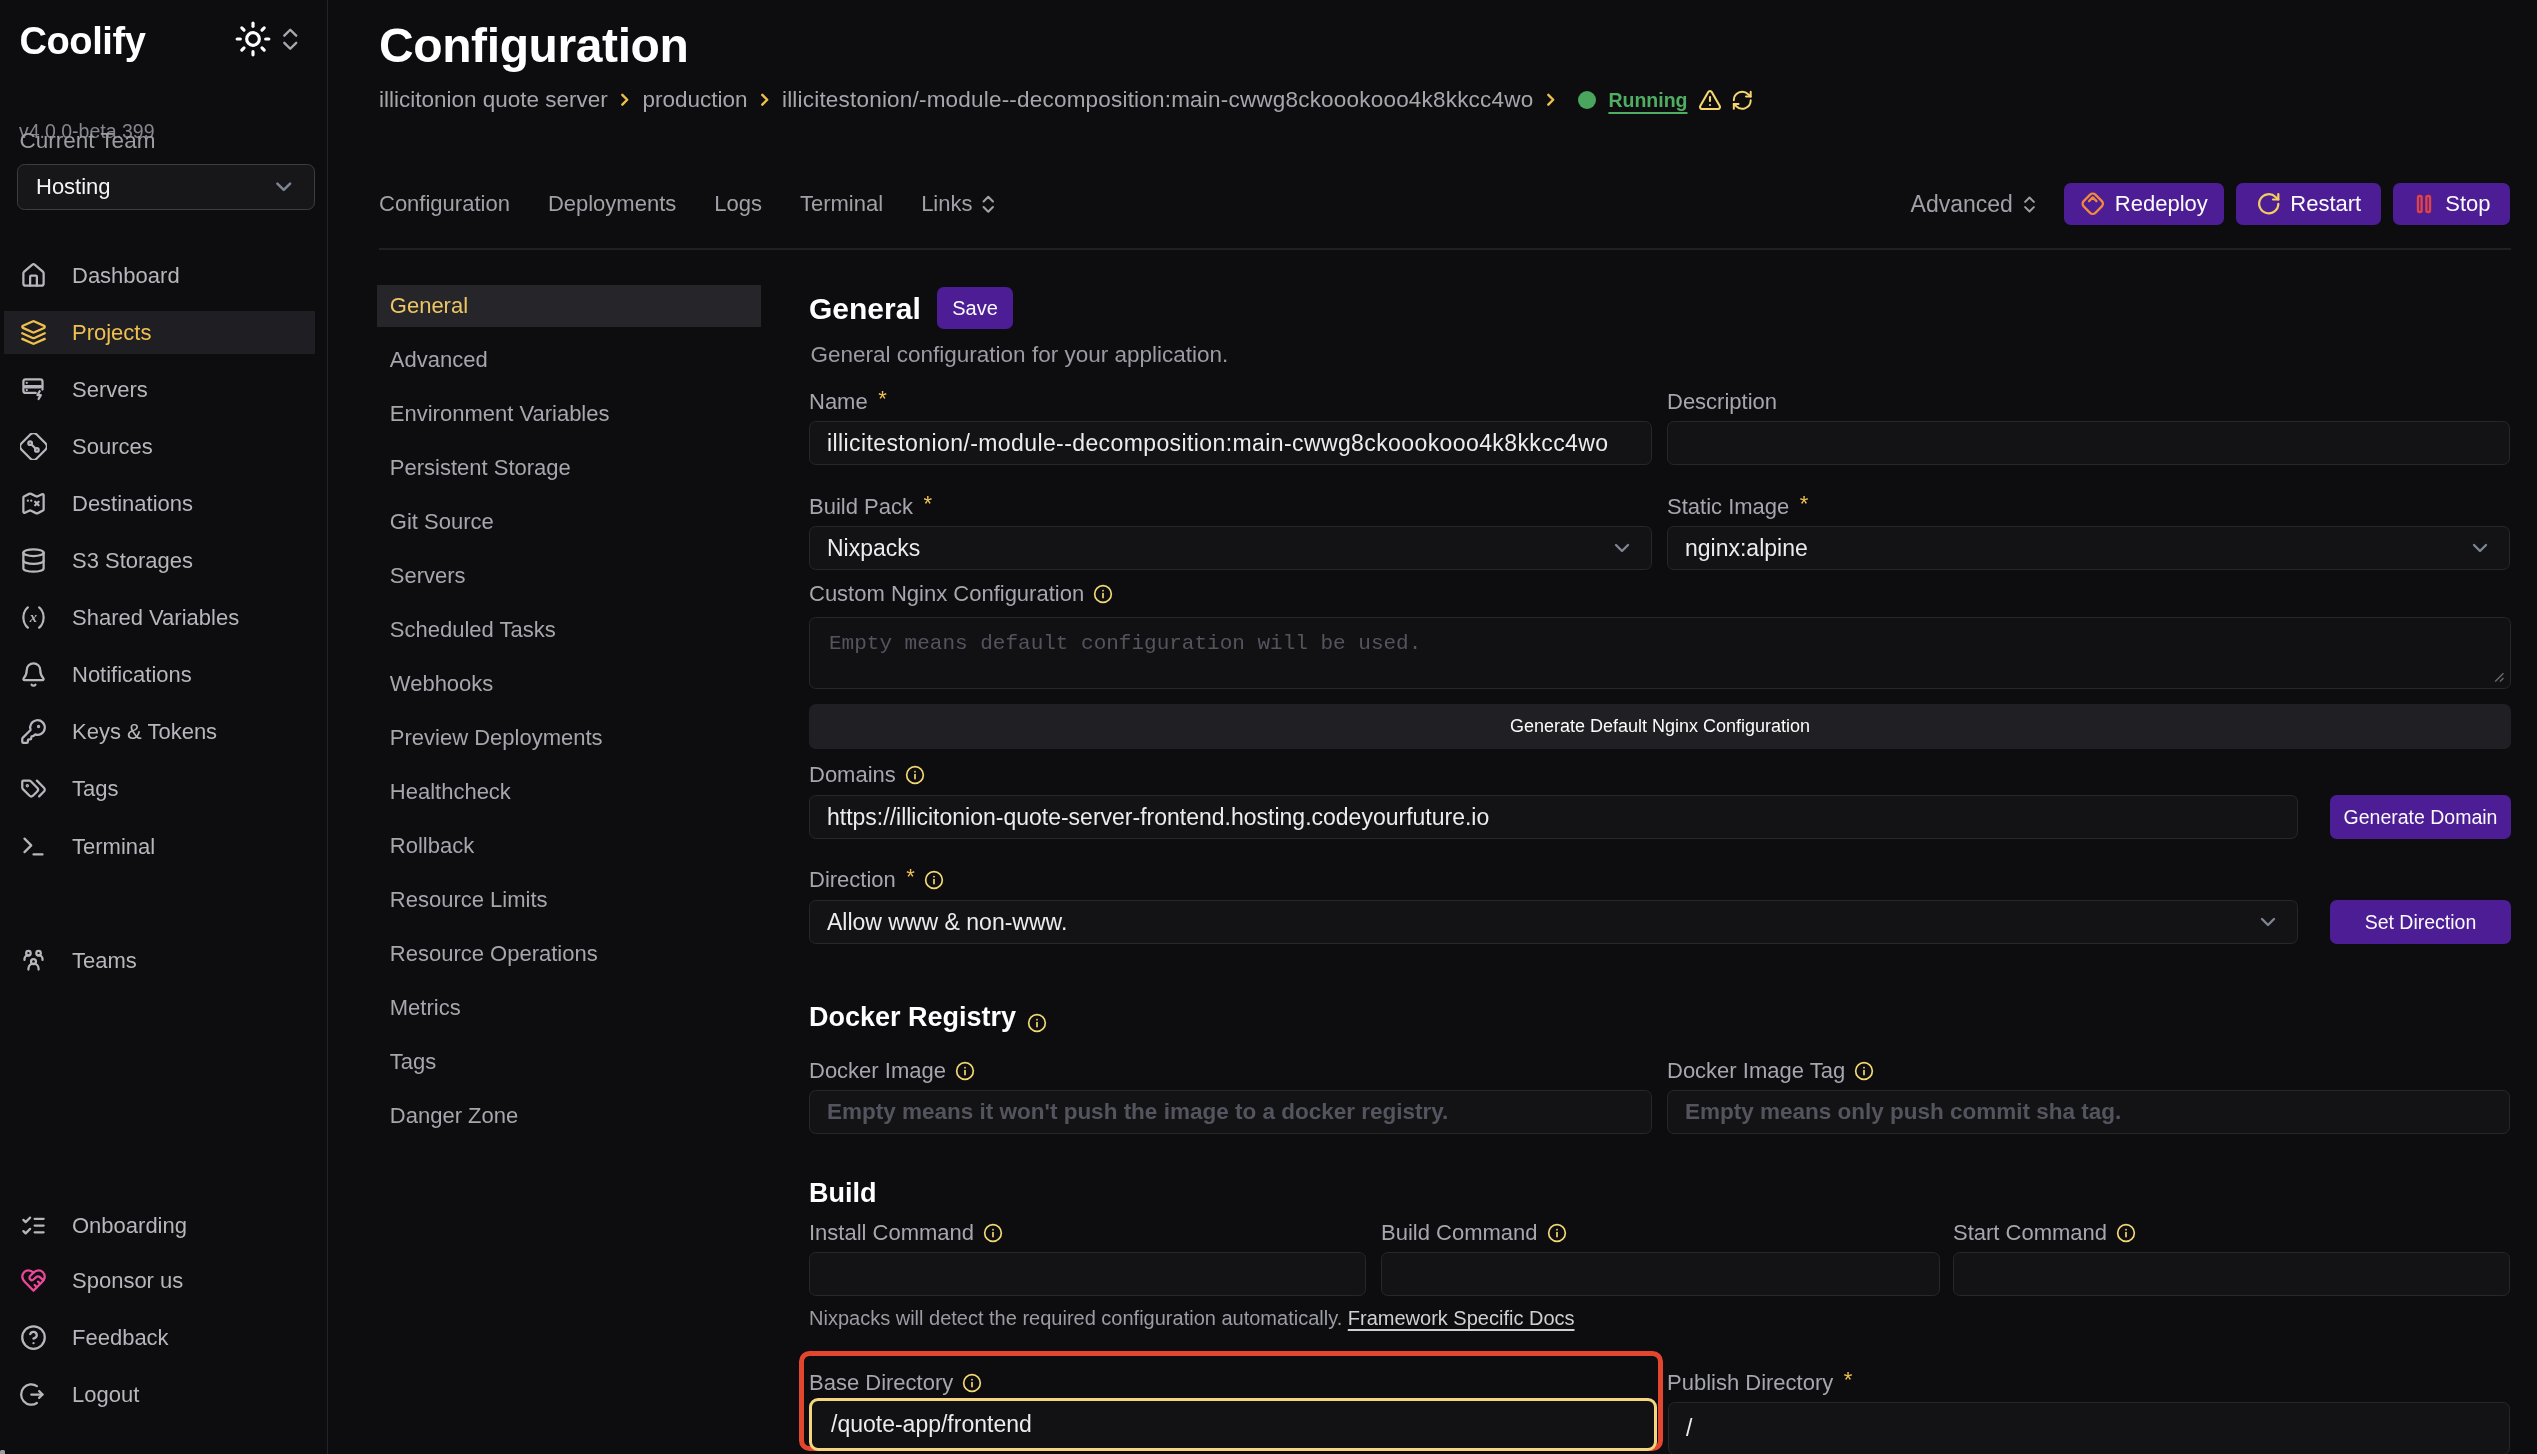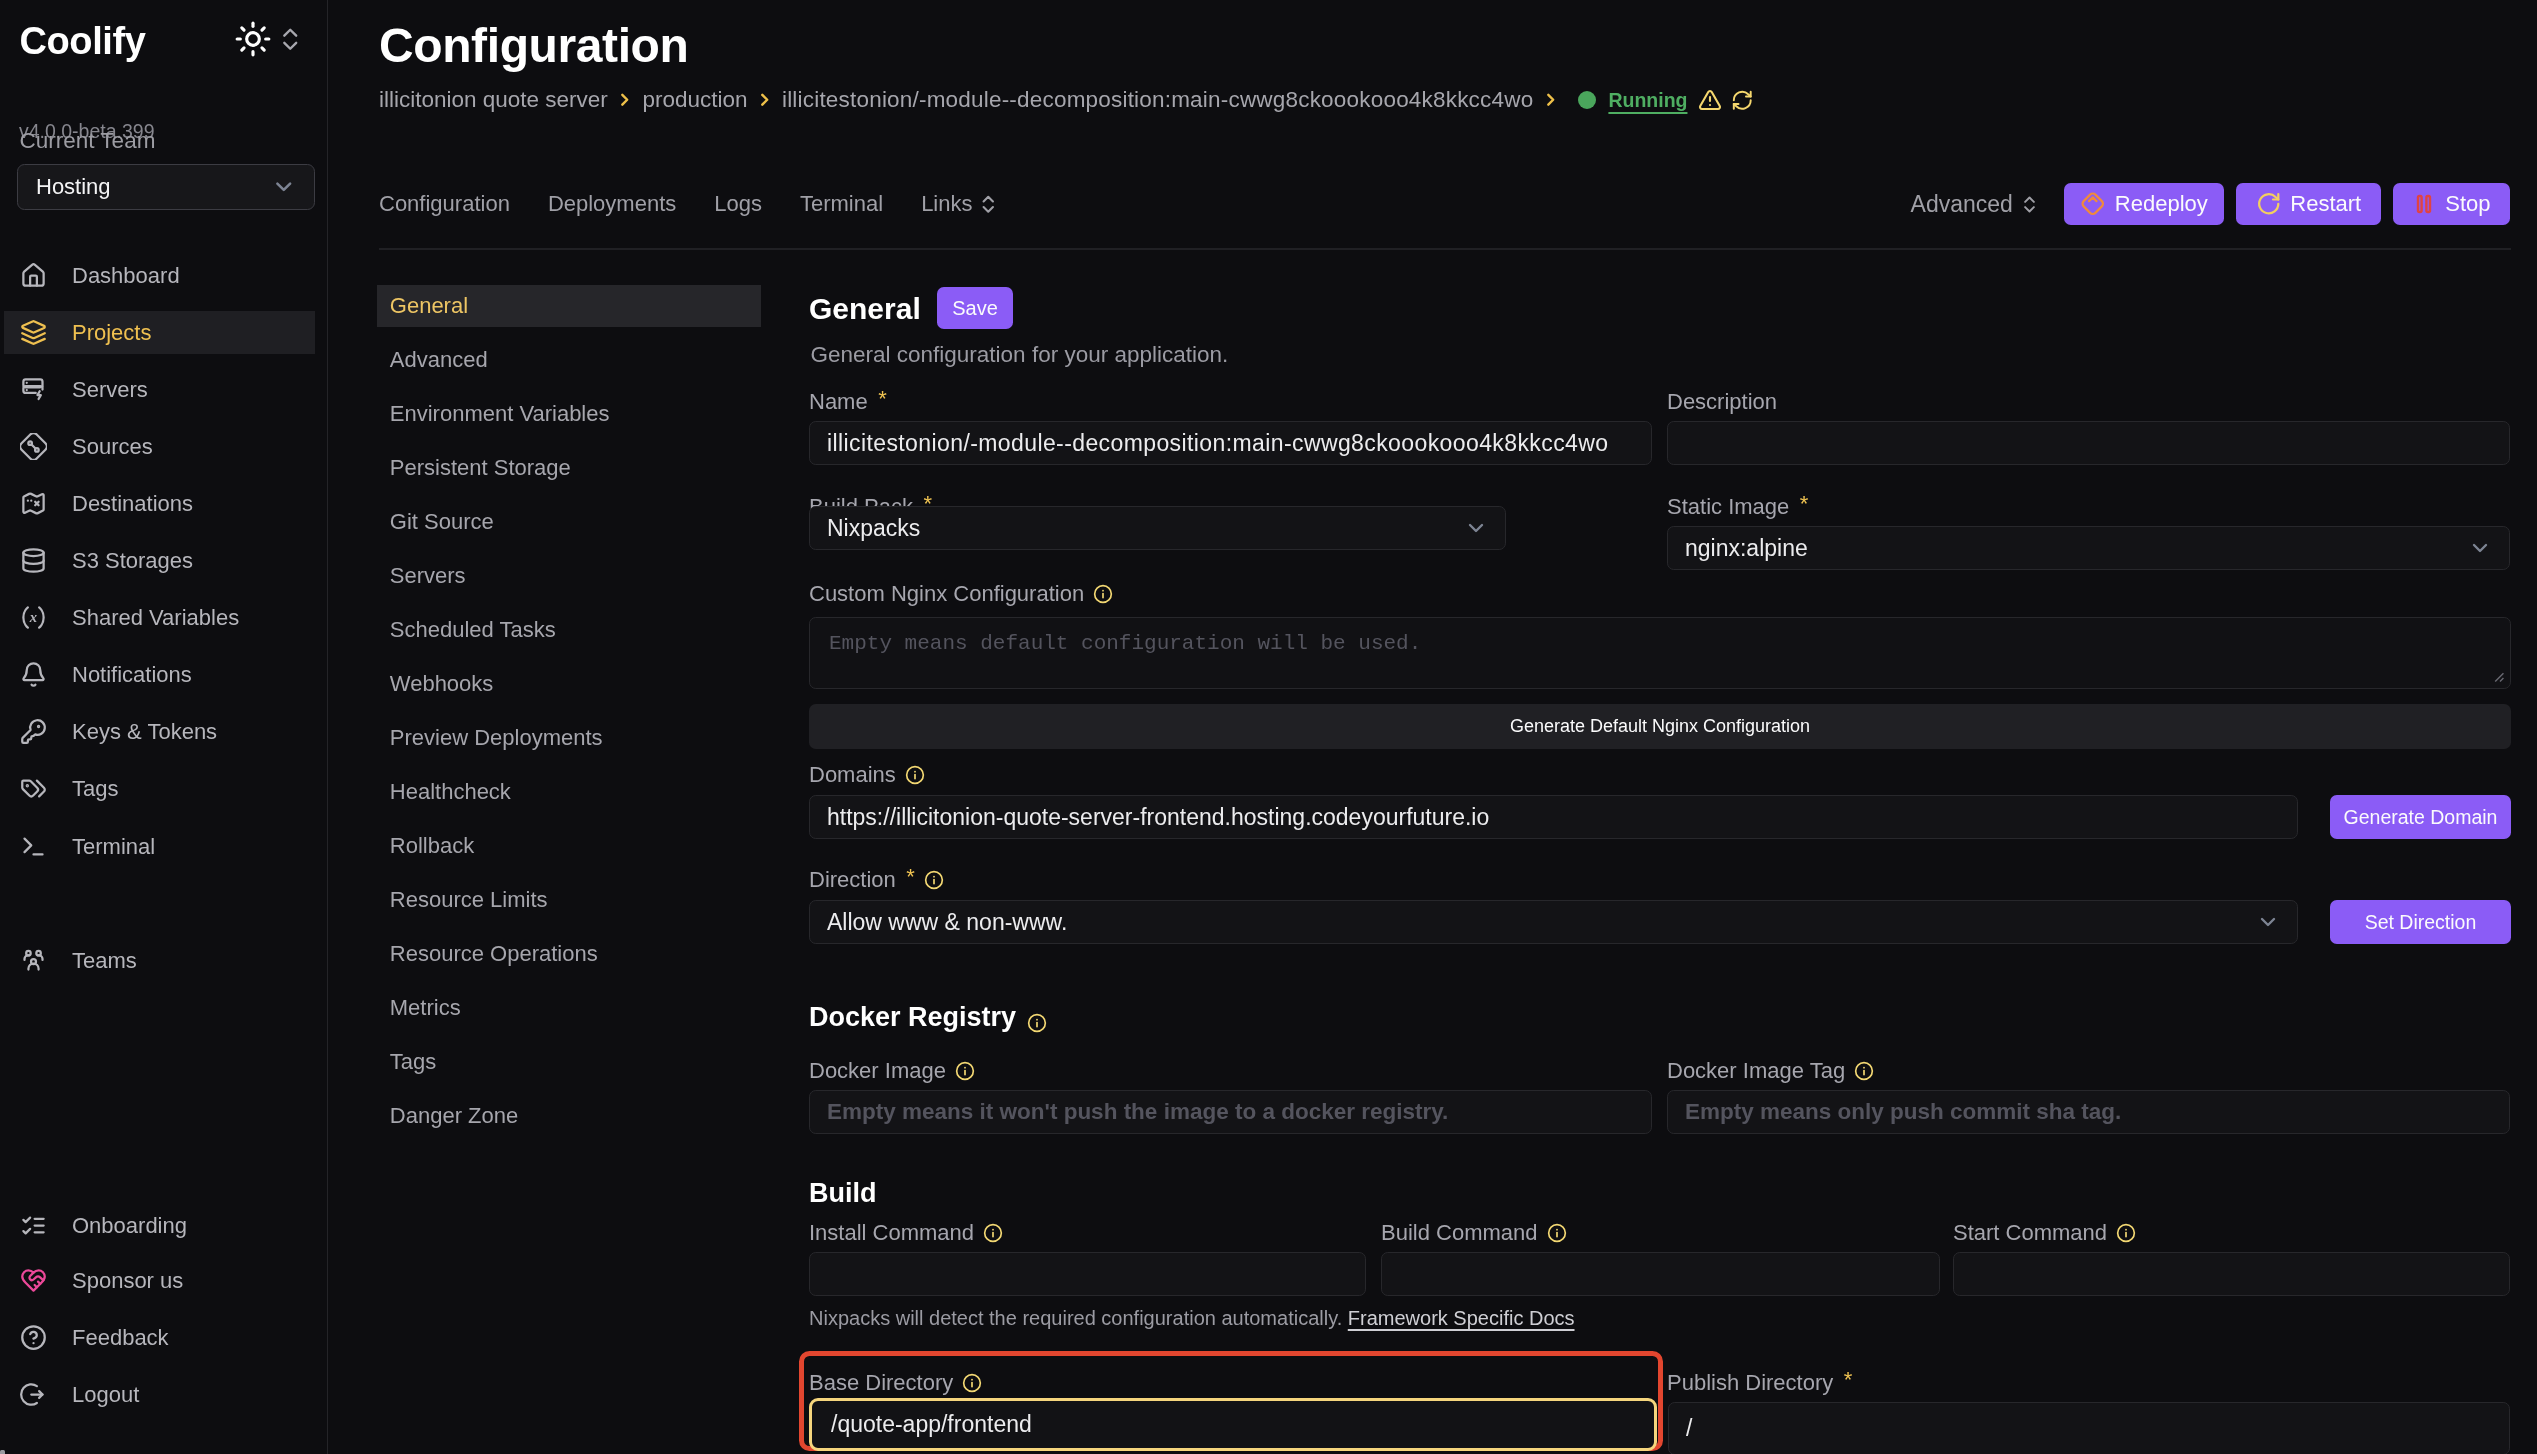--- a/index.html
+++ b/index.html
@@ -21,21 +21,21 @@
   .navitem .tx { position:absolute; left:72px; top:50%; transform:translateY(-50%); font-size:22px; color:#b6b6bc; white-space:nowrap; }
   .navitem.active .bg { position:absolute; left:3.8px; right:12.8px; top:6.8px; bottom:6.8px; background:#1f1f23; }
   .navitem.active .tx { color:#efc050; }
 
   
   .h1 { position:absolute; left:379px; top:18px; font-size:48px; font-weight:700; letter-spacing:-0.4px; }
   .crumbs { position:absolute; left:379px; top:87px; display:flex; align-items:center; font-size:22.5px; color:#a6a6ad; white-space:nowrap; }
   .running { color:#4fae62; font-weight:700; font-size:19.5px; text-decoration:underline; text-underline-offset:5.3px; text-decoration-thickness:1.5px; }
   .tabs { position:absolute; left:379px; top:191px; display:flex; gap:38px; font-size:22px; color:#a0a0a7; align-items:center; }
   .topbtns { position:absolute; top:183px; right:28px; display:flex; align-items:center; height:42px; }
-  .btn { background:#8b5cf6; border-radius:6.8px; display:flex; align-items:center; justify-content:center; color:#fbfbfc; }
+  .btn { background:#4c1d95; border-radius:6.8px; display:flex; align-items:center; justify-content:center; color:#fbfbfc; }
   .tbtn { height:42px; font-size:22px; padding:0 19.5px; margin-left:12px; gap:9px; }
   .advanced { display:flex; align-items:center; gap:6px; color:#a0a0a7; font-size:23px; margin-right:12px; }
 
   
   #subnav { position:absolute; left:377px; top:279px; width:384px; }
   .snitem { height:54px; display:flex; align-items:center; padding-left:12.8px; font-size:22px; color:#a6a6ad; white-space:nowrap; }
   .snitem.active { background:#26262a; color:#edc564; height:42px; margin:6px 0; }
 
   
   #form { position:absolute; left:809px; top:0; width:1702px; height:1454px; }
@@ -310,21 +310,21 @@
     </div>
     <div class="abs" style="top:342px;left:1.5px;font-size:22.5px;color:#9b9ba3">General configuration for your application.</div>
 
     <div class="abs lbl" style="top:389px;left:0">Name <span class="star">*</span></div>
     <div class="abs lbl" style="top:389px;left:858px">Description</div>
     <div class="abs inp" style="top:421px;left:0;width:843px;letter-spacing:0.4px">illicitestonion/-module--decomposition:main-cwwg8ckoookooo4k8kkcc4wo</div>
     <div class="abs inp" style="top:421px;left:858px;width:843px"></div>
 
     <div class="abs lbl" style="top:494px;left:0">Build Pack <span class="star">*</span></div>
     <div class="abs lbl" style="top:494px;left:858px">Static Image <span class="star">*</span></div>
-    <div class="abs inp" style="top:506px;left:0;width:697px">Nixpacks
+    <div class="abs inp" style="top:526px;left:0;width:843px">Nixpacks
       <svg class="chev" width="24" height="24" viewBox="0 0 24 24" fill="none" stroke="#7d8493" stroke-width="2.4" stroke-linecap="round" stroke-linejoin="round">
           <path d="m6 9 6 6 6-6"></path>
         </svg>
     </div>
     <div class="abs inp" style="top:526px;left:858px;width:843px">nginx:alpine
       <svg class="chev" width="24" height="24" viewBox="0 0 24 24" fill="none" stroke="#7d8493" stroke-width="2.4" stroke-linecap="round" stroke-linejoin="round">
           <path d="m6 9 6 6 6-6"></path>
         </svg>
     </div>
 

